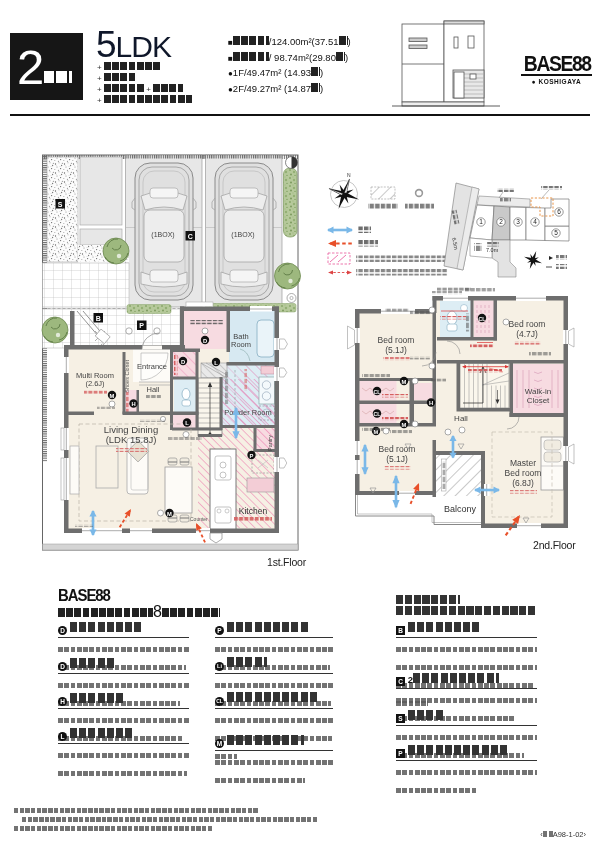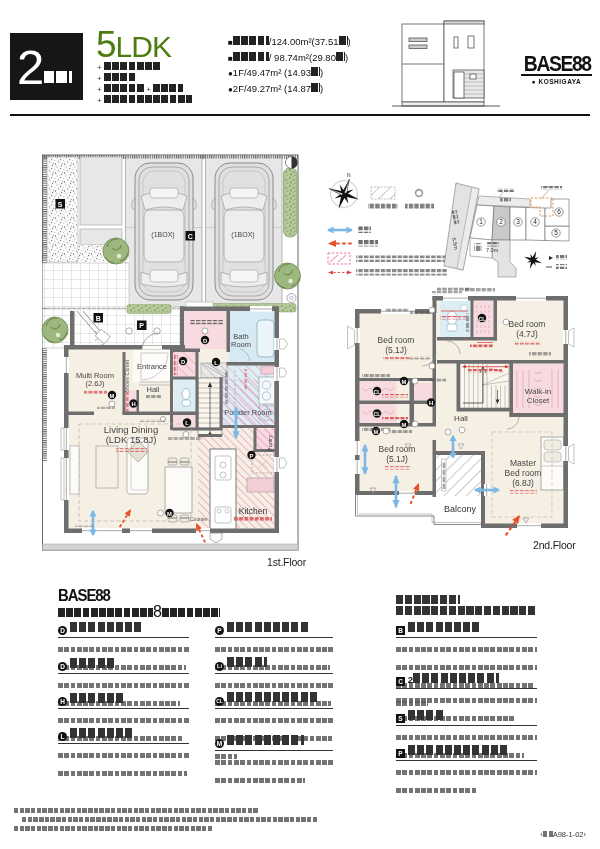--- a/index.html
+++ b/index.html
@@ -18,21 +18,21 @@
 .sec .hd{font-weight:bold;font-size:9.5px;color:#111;white-space:nowrap;}
 .sec .rule{height:1px;background:#333;margin-top:2px;}
 .bl{height:4.9px;margin-top:2.7px;}
 </style>
 </head>
 <body>
 
 <div class="abs" style="left:10px;top:33px;width:73px;height:67px;background:#161616;"></div>
 <div class="abs" style="left:17px;top:39px;width:40px;height:60px;color:#fff;font-size:49px;font-weight:normal;">2</div>
 <div class="abs jp wjp" style="left:44px;top:71px;width:28px;height:12px;"></div>
-<div class="abs" style="left:96px;top:24px;font-size:37px;color:#4d7c0f;letter-spacing:-1px;">5<span style="font-size:30px;">LDK</span></div>
+<div class="abs" style="left:96px;top:24px;font-size:37px;color:#0f172a;letter-spacing:-1px;">5<span style="font-size:30px;">LDK</span></div>
 <div class="abs" style="left:97px;top:62px;font-size:8px;color:#333;line-height:11px;">
 <div>+ <span class="jp mjp" style="width:56px;height:8px;"></span></div>
 <div>+ <span class="jp mjp" style="width:32px;height:8px;"></span></div>
 <div>+ <span class="jp mjp" style="width:40px;height:8px;"></span> + <span class="jp mjp" style="width:30px;height:8px;"></span></div>
 <div>+ <span class="jp mjp" style="width:88px;height:8px;"></span></div>
 </div>
 <div class="abs" style="left:228px;top:35px;font-size:9.5px;color:#111;line-height:14.5px;white-space:nowrap;">
 <div><span style="font-size:8px;">■</span><span class="jp mjp" style="width:36px;height:9px;"></span>/124.00m²(37.51<span class="jp mjp" style="width:9px;height:9px;"></span>)</div>
 <div><span style="font-size:8px;">■</span><span class="jp mjp" style="width:36px;height:9px;"></span>/ 98.74m²(29.80<span class="jp mjp" style="width:9px;height:9px;"></span>)</div>
 <div><span style="font-size:8px;">●</span>1F/49.47m² (14.93<span class="jp mjp" style="width:9px;height:9px;"></span>)</div>

